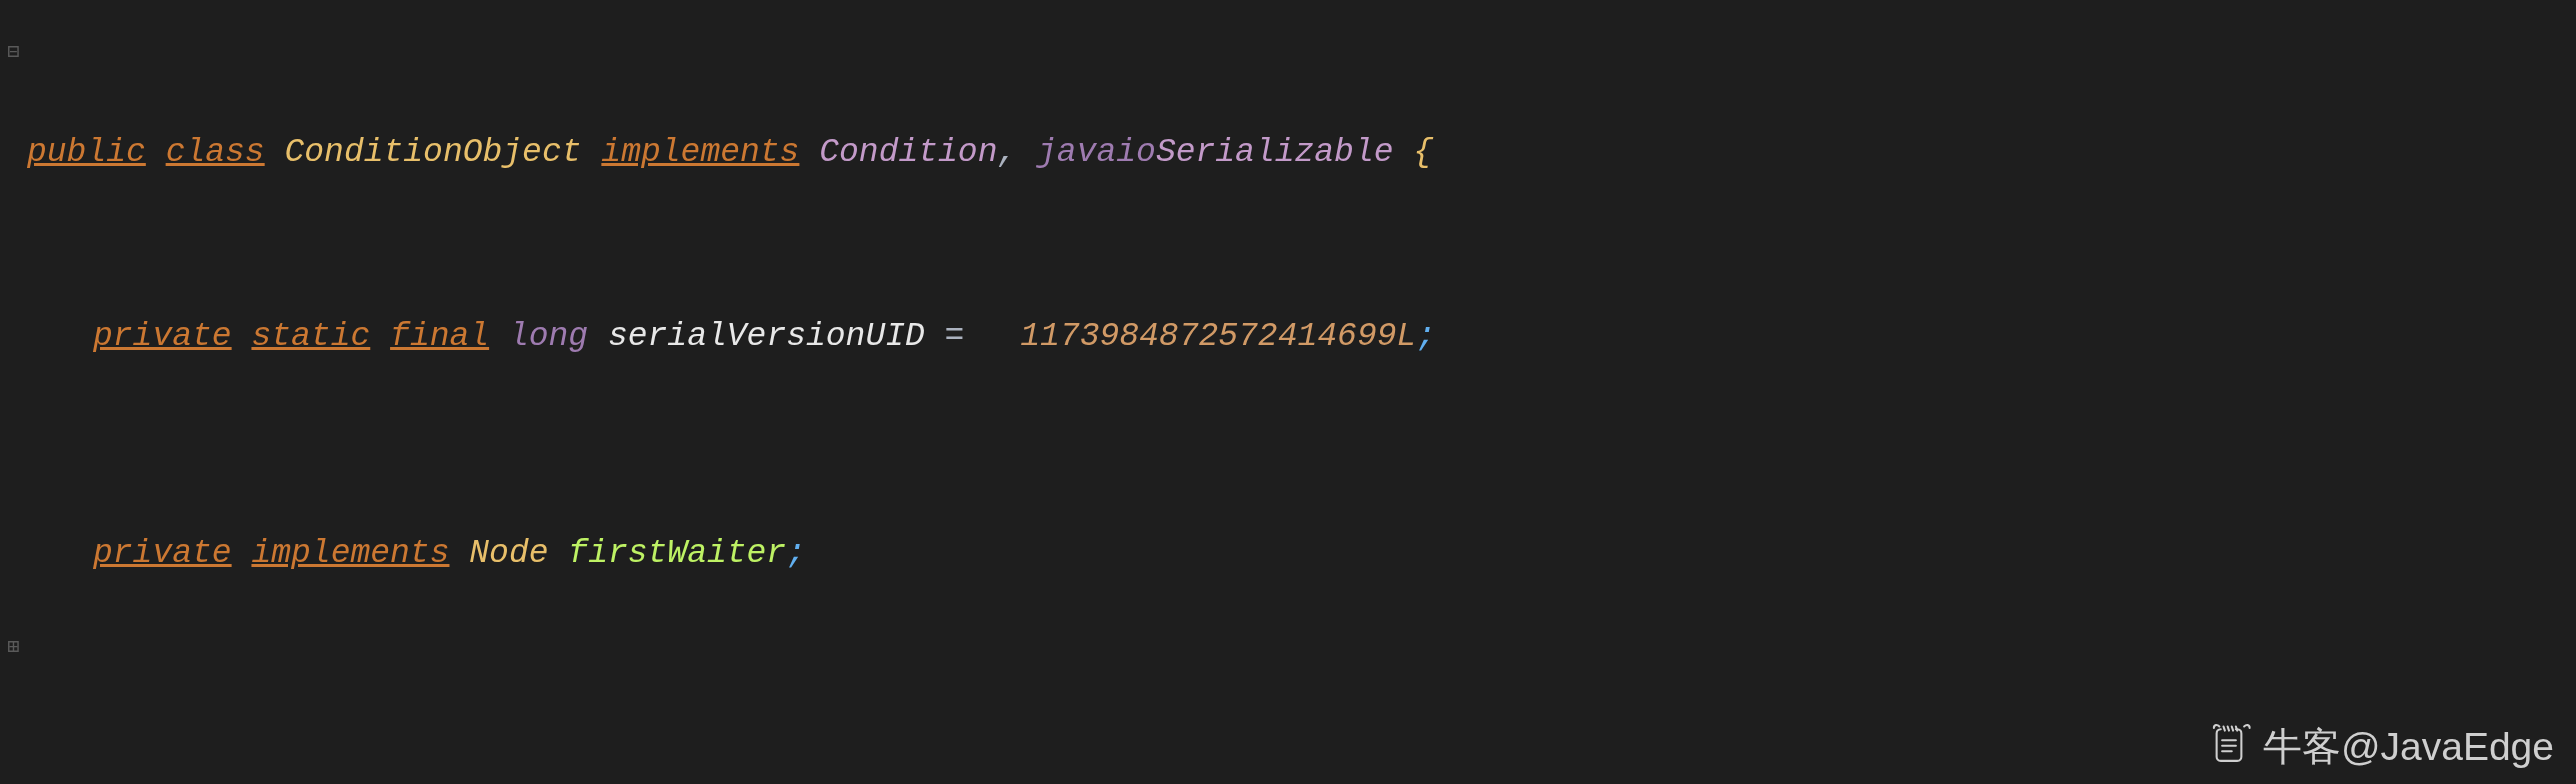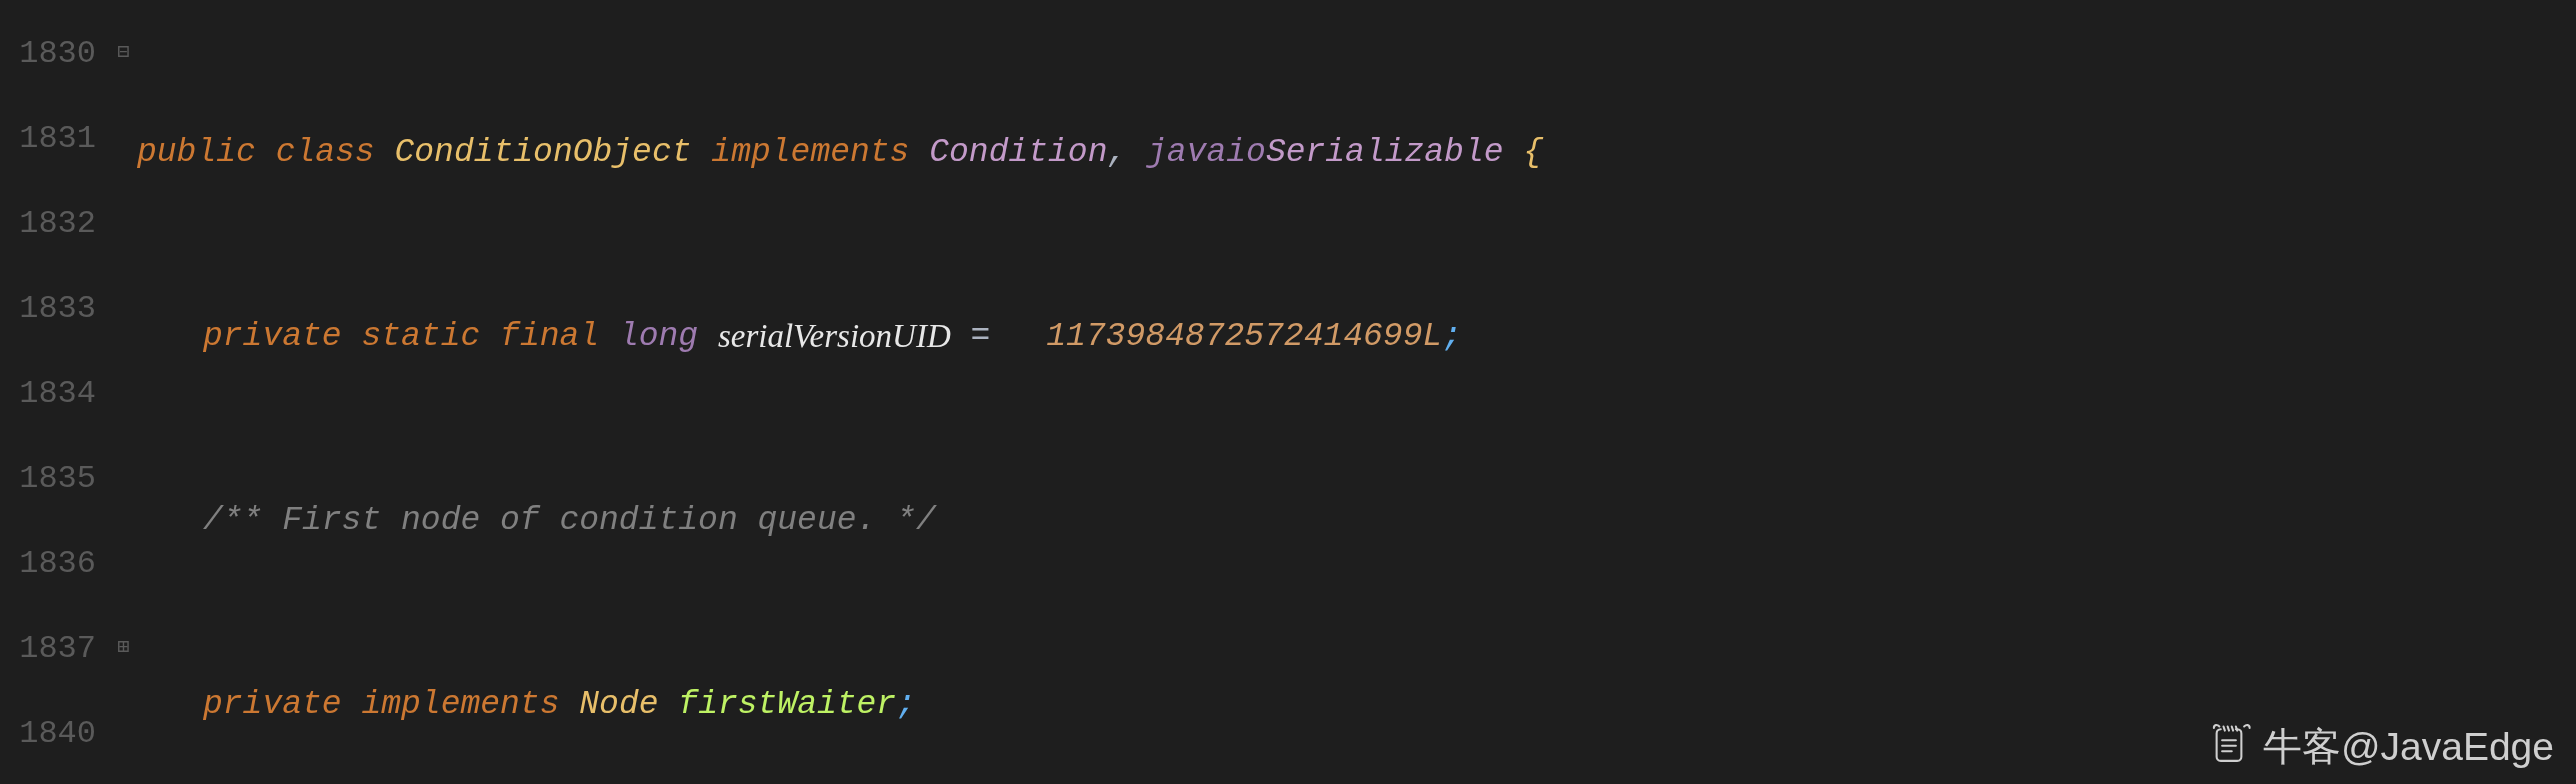--- a/index.html
+++ b/index.html
@@ -55,25 +55,25 @@
     white-space: pre;
     flex: 1;
   }
   .code .line {
     height: 85px;
     display: flex;
     align-items: center;
   }
   .ind { display:inline-block; width: 66px; }
 
-  .kw    { color: #cc7832; }
+  .kw    { color: #cc7832; text-decoration: underline; }
   .type  { color: #e8bf6a; }    
   .cls   { color: #4ec9b0; }    
   .idw   { color: #bef264; }    
-  .idpurp{ color: #9e7bb0; font-family: Liberation Serif, serif; }    
+  .idpurp{ color: #9e7bb0; }    
   .op    { color: #abb2bf; }
   .num   { color: #d19a66; margin-left: 36px; }    
   .semi  { color: #61afef; }    
   .brace { color: #e8bf6a; }
   .cmt   { color: #808080; font-style: italic; }
 
   .watermark {
     position: absolute;
     right: 22px;
     bottom: 12.6px;
@@ -87,51 +87,39 @@
     opacity: 0.92;
     pointer-events: none;
   }
   .watermark svg { width: 44px; height: 44px; }
 </style>
 </head>
 <body>
 
 <div class="editor">
 
-  <div class="gutter">
-    <div class="ln">1830</div>
-    <div class="ln">1831</div>
-    <div class="ln">1832</div>
-    <div class="ln">1833</div>
-    <div class="ln">1834</div>
-    <div class="ln">1835</div>
-    <div class="ln">1836</div>
-    <div class="ln">1837</div>
-    <div class="ln">1840</div>
-  </div>
 
   <div class="fold-col">
     <div class="fc">⊟</div>
     <div class="fc"></div>
     <div class="fc"></div>
     <div class="fc"></div>
     <div class="fc"></div>
     <div class="fc"></div>
     <div class="fc"></div>
     <div class="fc">⊞</div>
     <div class="fc"></div>
   </div>
 
   <div class="code">
 
     <div class="line"><span class="kw">public</span><span> </span><span class="kw">class</span><span> </span><span class="cls" style="color:#e8bf6a">ConditionObject</span><span> </span><span class="kw">implements</span><span> </span><span style="color:#c39ac9">Condition</span><span class="op">, </span><span style="color:#9e7bb0">java</span><span class="op"></span><span style="color:#9e7bb0">io</span><span class="op"></span><span style="color:#c39ac9">Serializable</span><span class="brace"> {</span></div>
 
     <div class="line"><span class="ind"></span><span class="kw">private</span><span> </span><span class="kw">static</span><span> </span><span class="kw">final</span><span> </span><span class="type" style="color:#9e7bb0">long</span><span> </span><span class="idpurp" style="color:#e8e8e8">serialVersionUID</span><span class="op"> = </span><span class="num" style="color:#d19a66">1173984872572414699L</span><span class="semi">;</span></div>
 
-    <div class="line"><span class="ind"></span><span class="cmt">/** First node of condition queue. */</span></div>
 
     <div class="line"><span class="ind"></span><span class="kw">private</span><span> </span><span class="kw">implements</span><span> </span><span class="type">Node</span><span> </span><span class="idw">firstWaiter</span><span class="semi">;</span></div>
 
     
 
     
 
     
 
     

